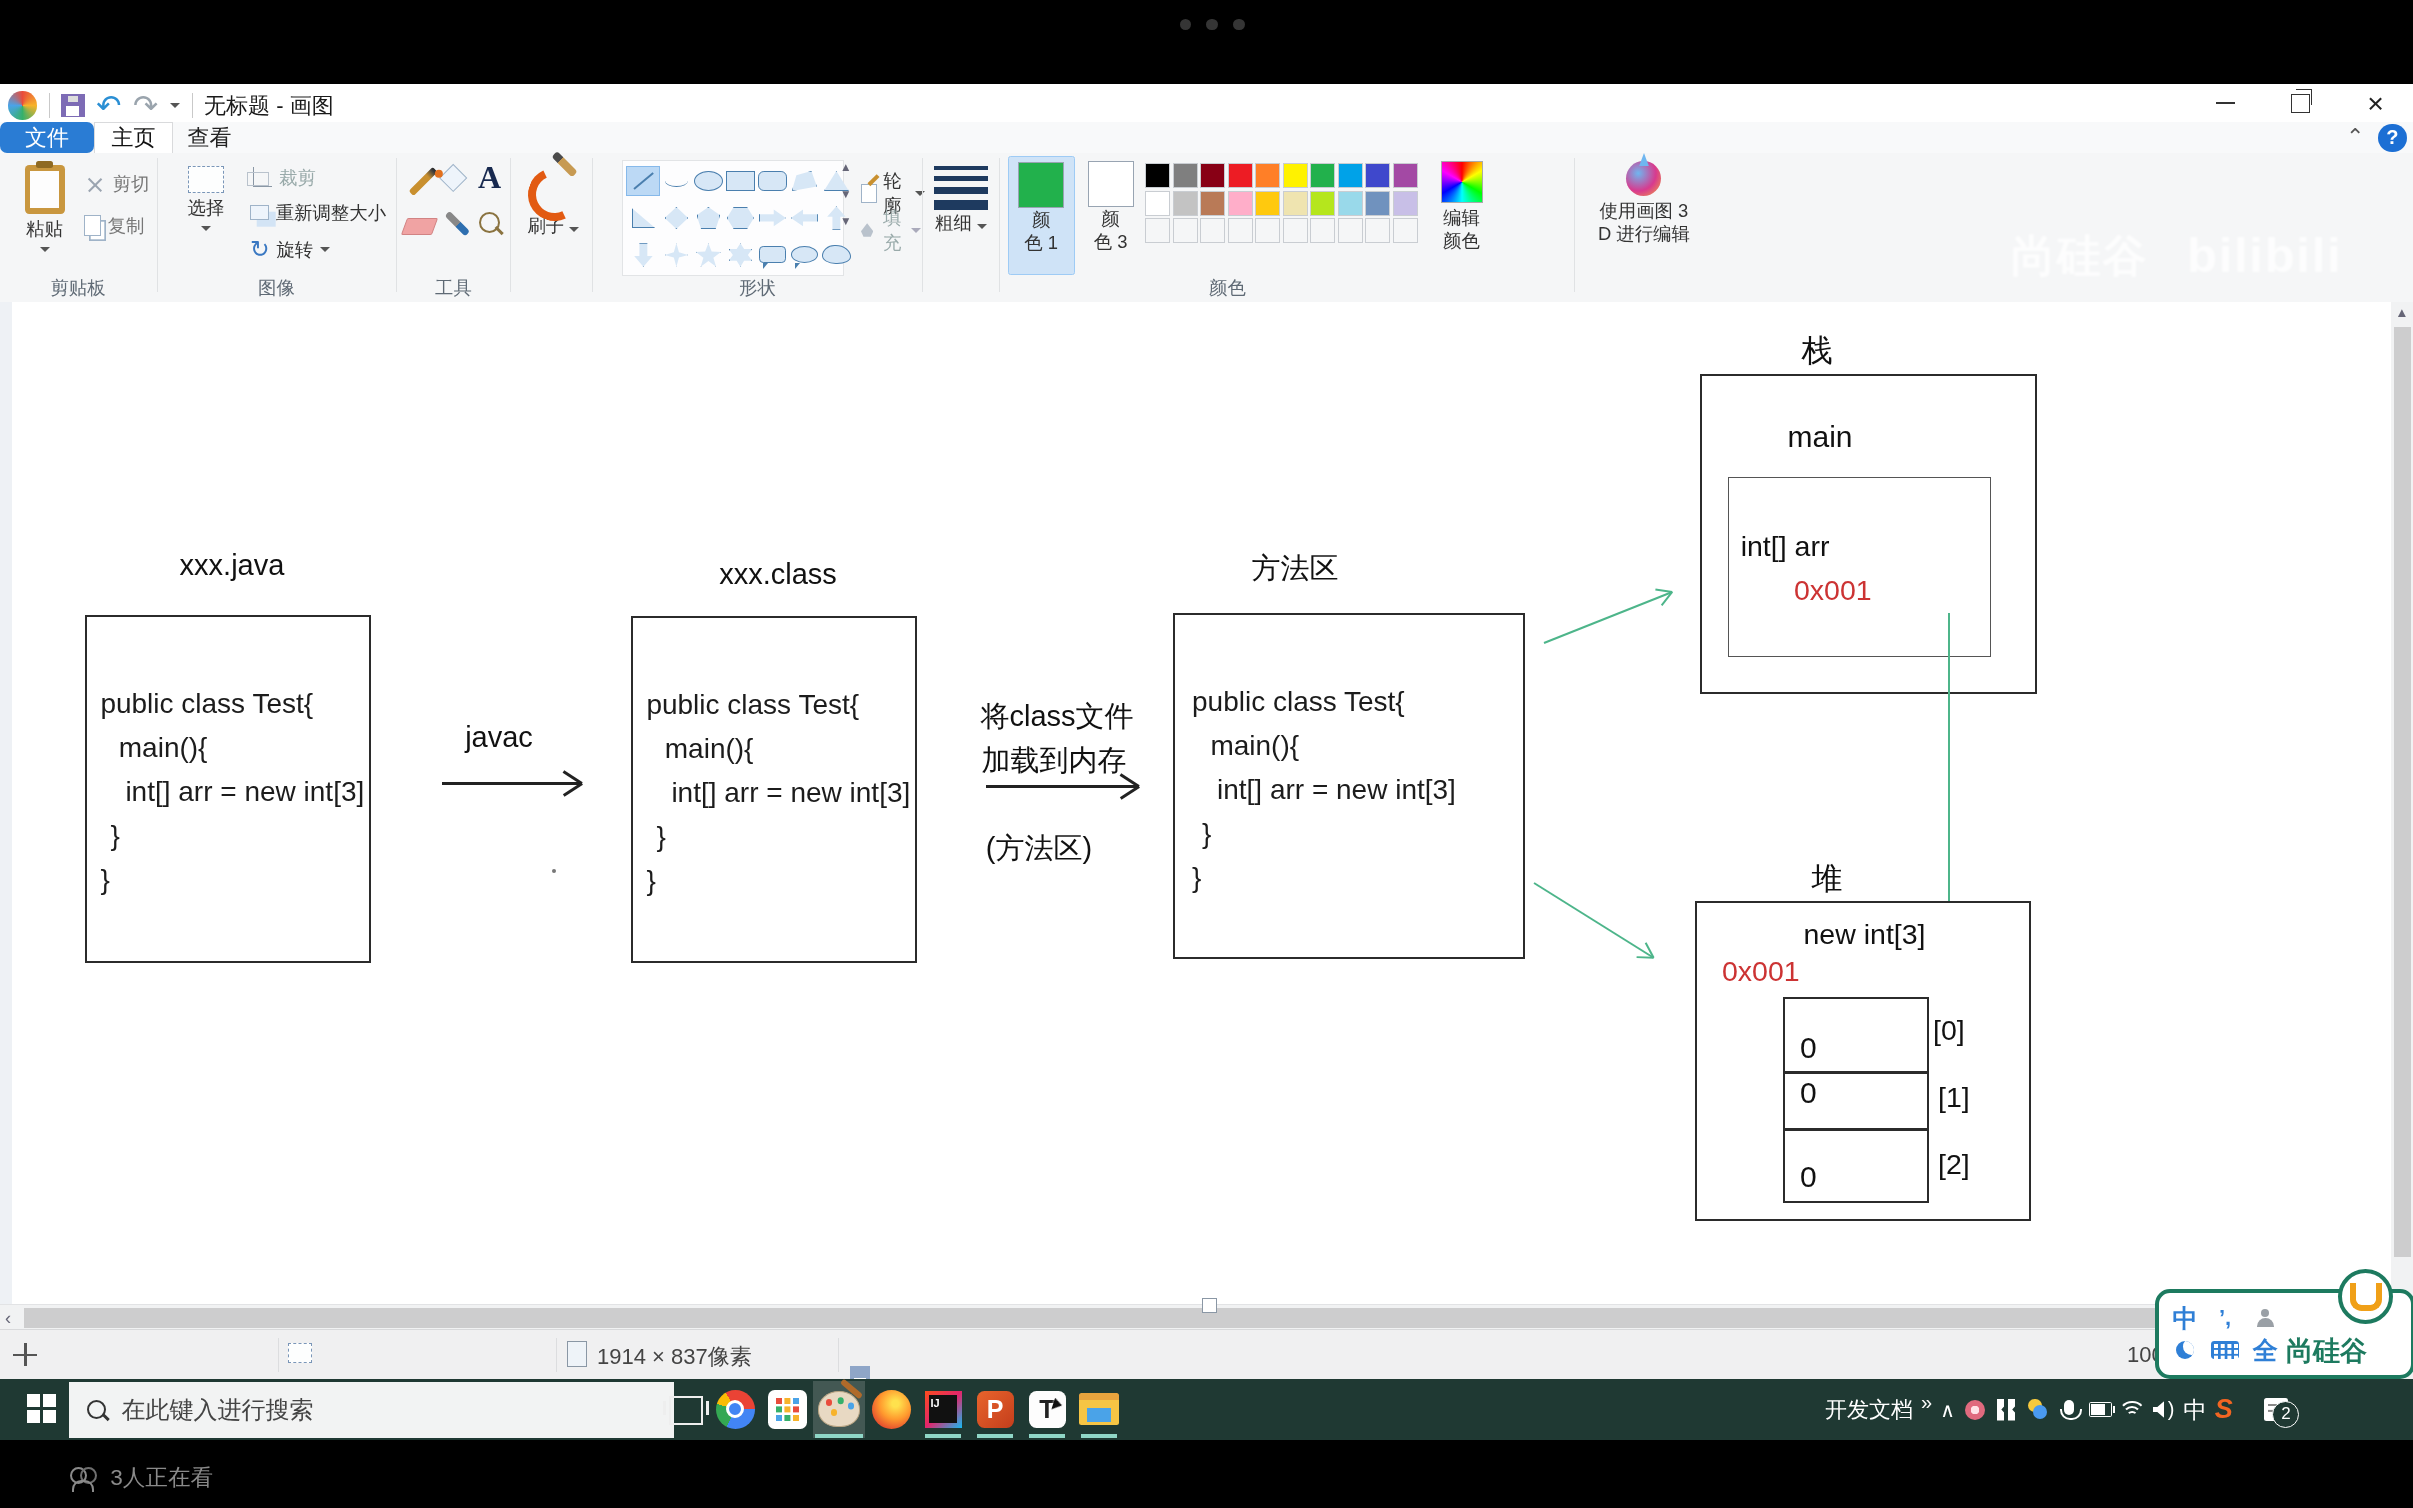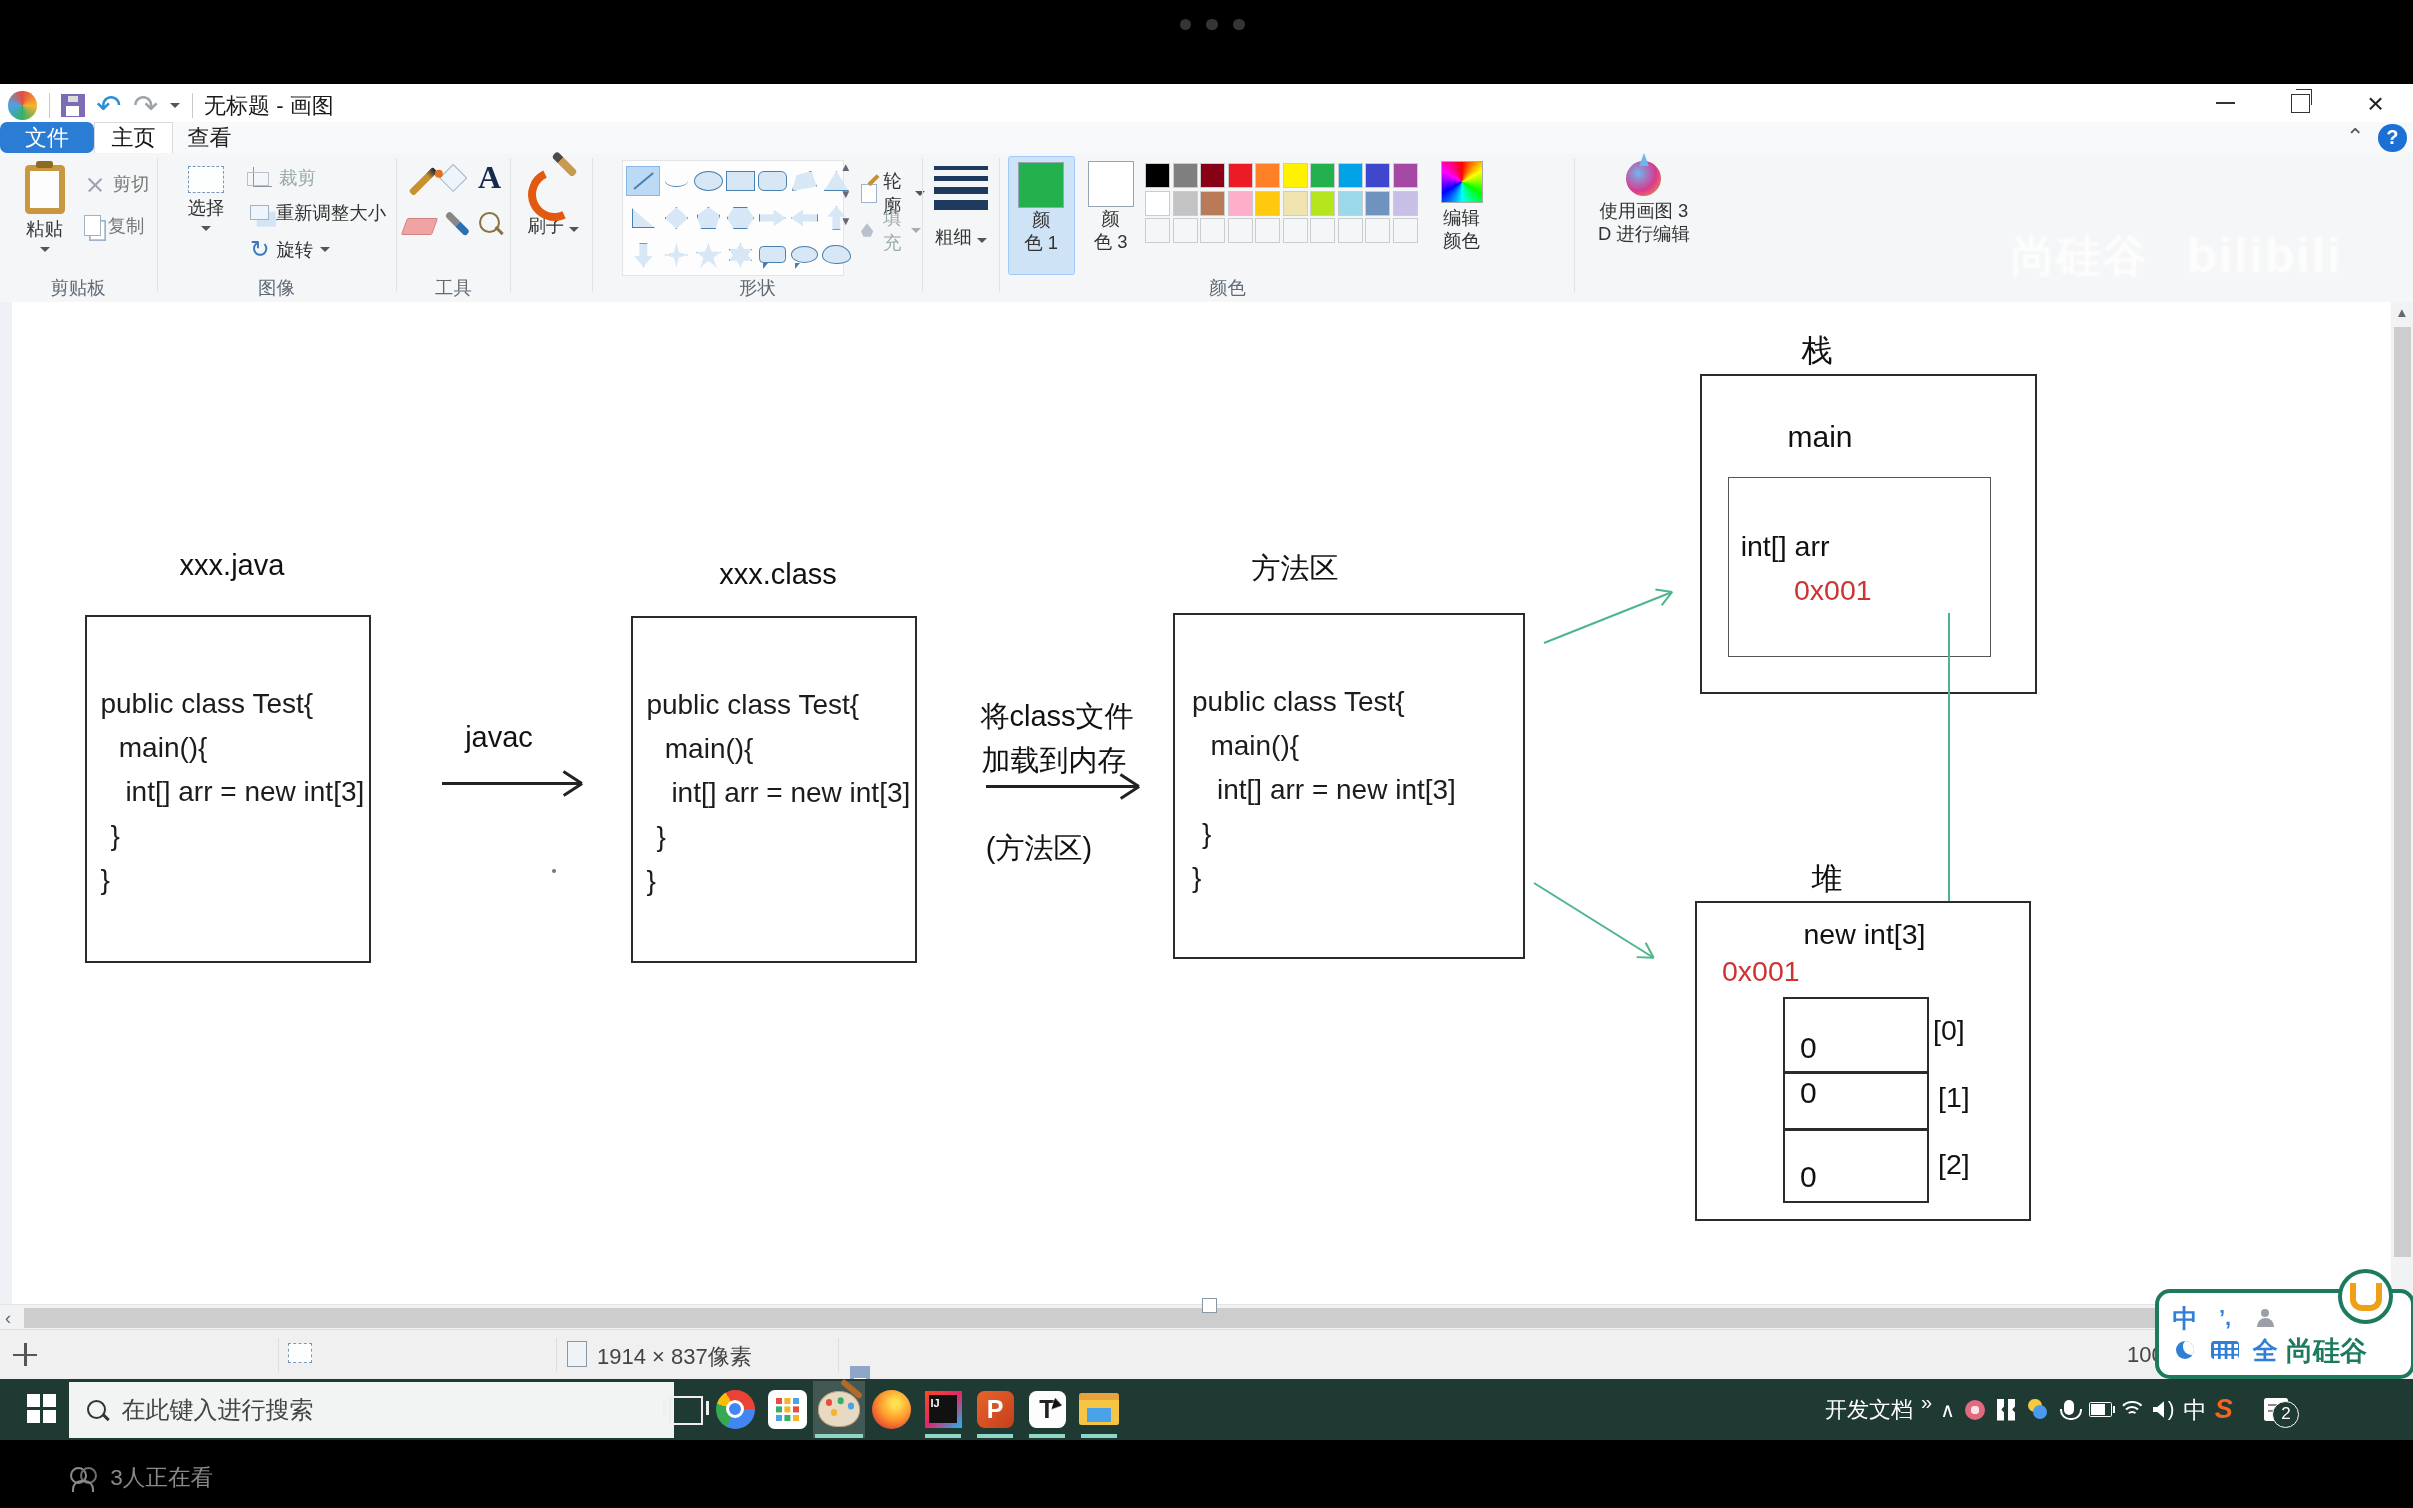--- a/index.html
+++ b/index.html
@@ -412,21 +412,21 @@
       <div class="abs gsep" style="left:922px;"></div>
 
       <div class="abs" style="left:924px;top:0;width:74px;height:149px;">
         <div class="abs" style="left:10px;top:13.4px;width:54px;text-align:center;">
           <span class="thick">
               <i style="height:3.4px;"></i>
               <i style="height:5px;"></i>
               <i style="height:7.5px;"></i>
               <i style="height:10px;"></i>
             </span>
-          <div class="btnlab" style="margin-top:15px;"><span>粗细</span> <span class="caret"></span></div>
+          <div class="btnlab" style="margin-top:1px;"><span>粗细</span> <span class="caret"></span></div>
         </div>
       </div>
       <div class="abs gsep" style="left:999px;"></div>
 
       <div class="abs" style="left:1001px;top:0;width:570px;height:149px;">
         <div class="abs cbtn sel" style="left:6.7px;top:3.4px;">
           <span class="swbig" style="background: rgb(34, 177, 76);"></span>
           <div class="btnlab"><span>颜</span><br><span>色 1</span></div>
         </div>
         <div class="abs cbtn" style="left:77px;top:3.4px;">

